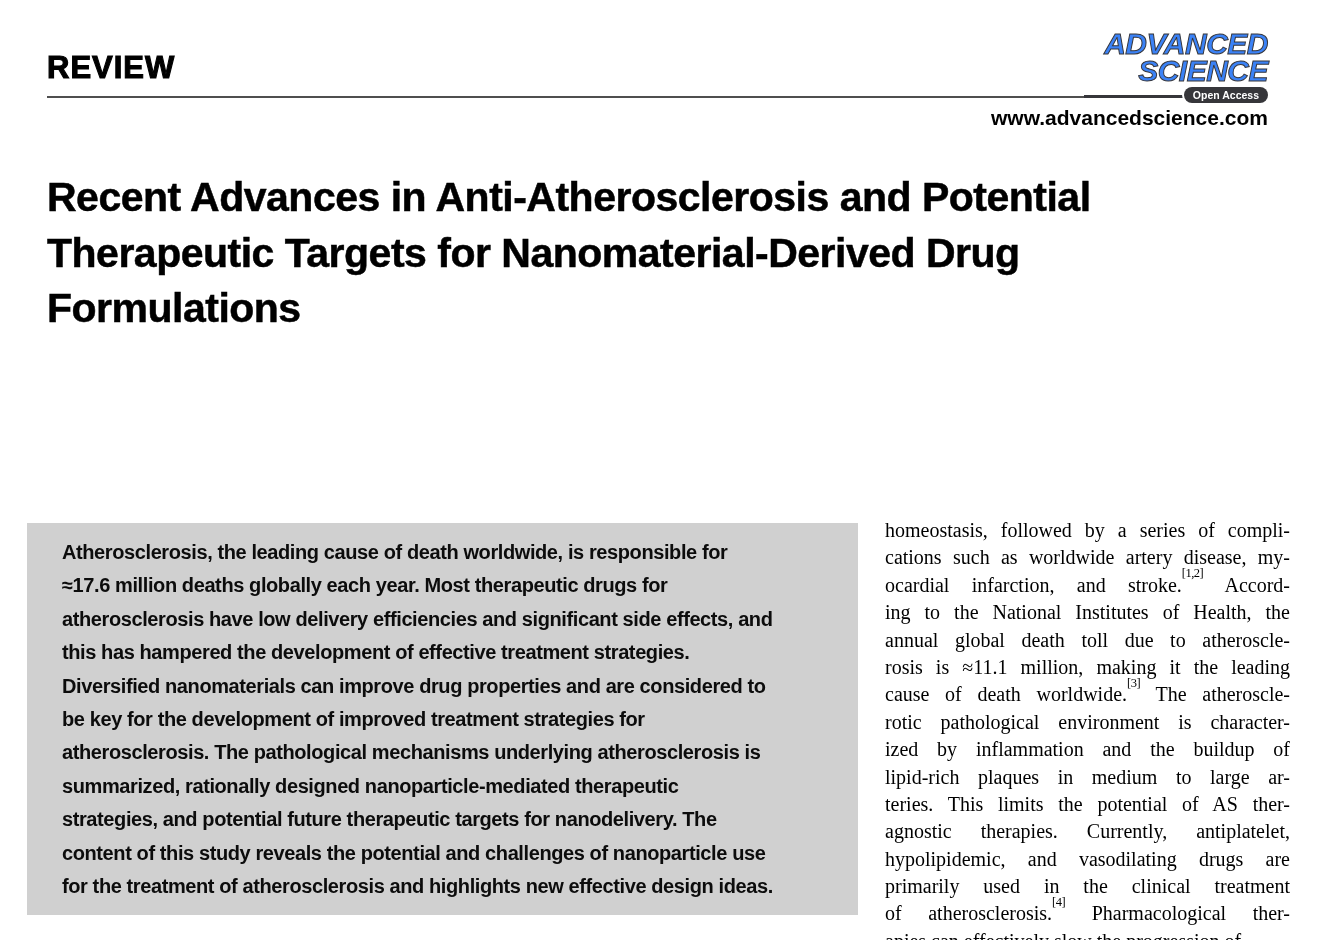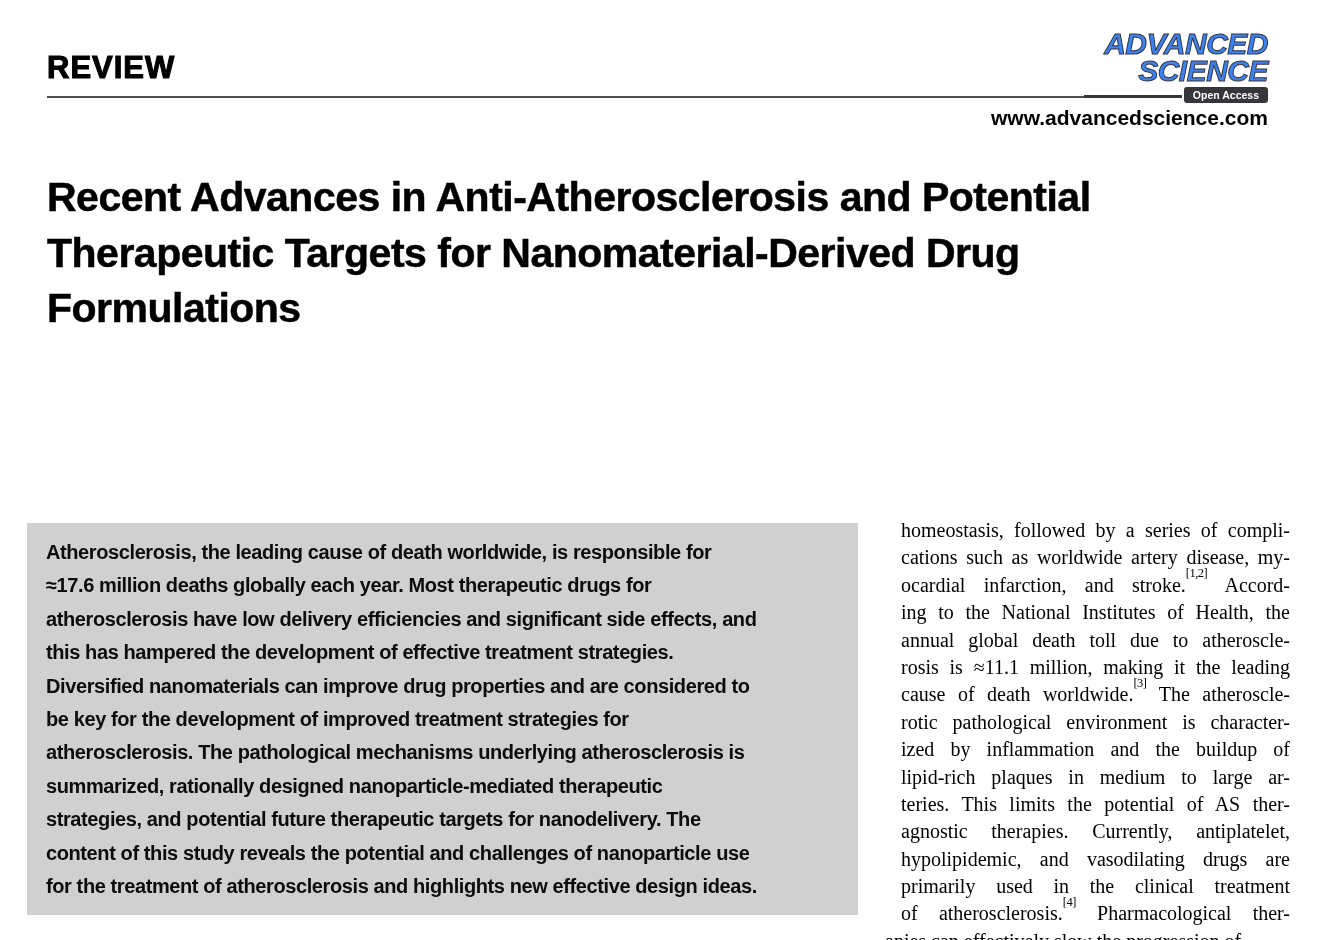--- a/index.html
+++ b/index.html
@@ -14,43 +14,43 @@
   .rule { position:absolute; left:47px; top:96px; width:1046px; height:2px; background:#4f4f4f; }
 
   .logo { position:absolute; right:38px; top:30px; text-align:right;
           font-family:"Liberation Sans", sans-serif; font-style:italic; font-weight:900;
           font-size:30px; line-height:27px; color:#3b82f6; -webkit-text-stroke:1px #36363a;
           letter-spacing:-0.5px; }
 
   .logo-bar { position:absolute; right:38px; top:95px; width:184px; height:3px; background:#36363a; }
   .badge { position:absolute; right:0; top:-8px; background:#36363a; color:#fff;
            font-family:"Liberation Sans", sans-serif; font-weight:700; font-size:10.5px;
-           padding:2px 9px; border-radius:3px; box-shadow:0 0 0 2px #fff; white-space:nowrap; }
+           padding:2px 9px; border-radius:8px; box-shadow:0 0 0 2px #fff; white-space:nowrap; }
 
   .url { position:absolute; right:38px; top:106px;
          font-family:"Liberation Sans", sans-serif; font-weight:700; font-size:21px; color:#000; }
 
   .title { position:absolute; left:47px; top:170px;
            font-family:"Liberation Sans", sans-serif; font-weight:700; font-size:41px;
            line-height:55.5px; letter-spacing:-0.5px; color:#000;
            -webkit-text-stroke:0.5px #000; white-space:nowrap; }
 
   .authors { position:absolute; left:47px; top:372px;
              font-family:"Liberation Sans", sans-serif; font-style:italic; font-size:28px;
              line-height:45px; color:#000; white-space:nowrap; }
 
   .abstract { position:absolute; left:27px; top:523px; width:831px; height:392px;
-              background:#d0d0d0; padding:13px 19px; overflow:hidden; }
+              background:#d0d0d0; padding:13px 35px; overflow:hidden; }
   .aline { font-family:"Liberation Sans", sans-serif; font-weight:700; font-size:20px;
            letter-spacing:-0.4px; line-height:33.4px; color:#0c0c0c; white-space:nowrap; }
 
   .bodycol { position:absolute; left:885px; top:517px; width:405px; color:#000;
              font-family:"Liberation Serif", serif; font-size:20px; }
   .bline { line-height:27.4px; height:27.4px; white-space:nowrap; }
-  .just { text-align:justify; text-align-last:justify;margin-left:16px; }
+  .just { text-align:justify; text-align-last:justify; }
   .bline sup { font-size:12.5px; line-height:0; position:relative; top:-7px; letter-spacing:-0.5px; }
 </style>
 </head>
 <body>
 
 <div class="page">
 
   <div class="review">REVIEW</div>
 
   <div class="rule"></div>

